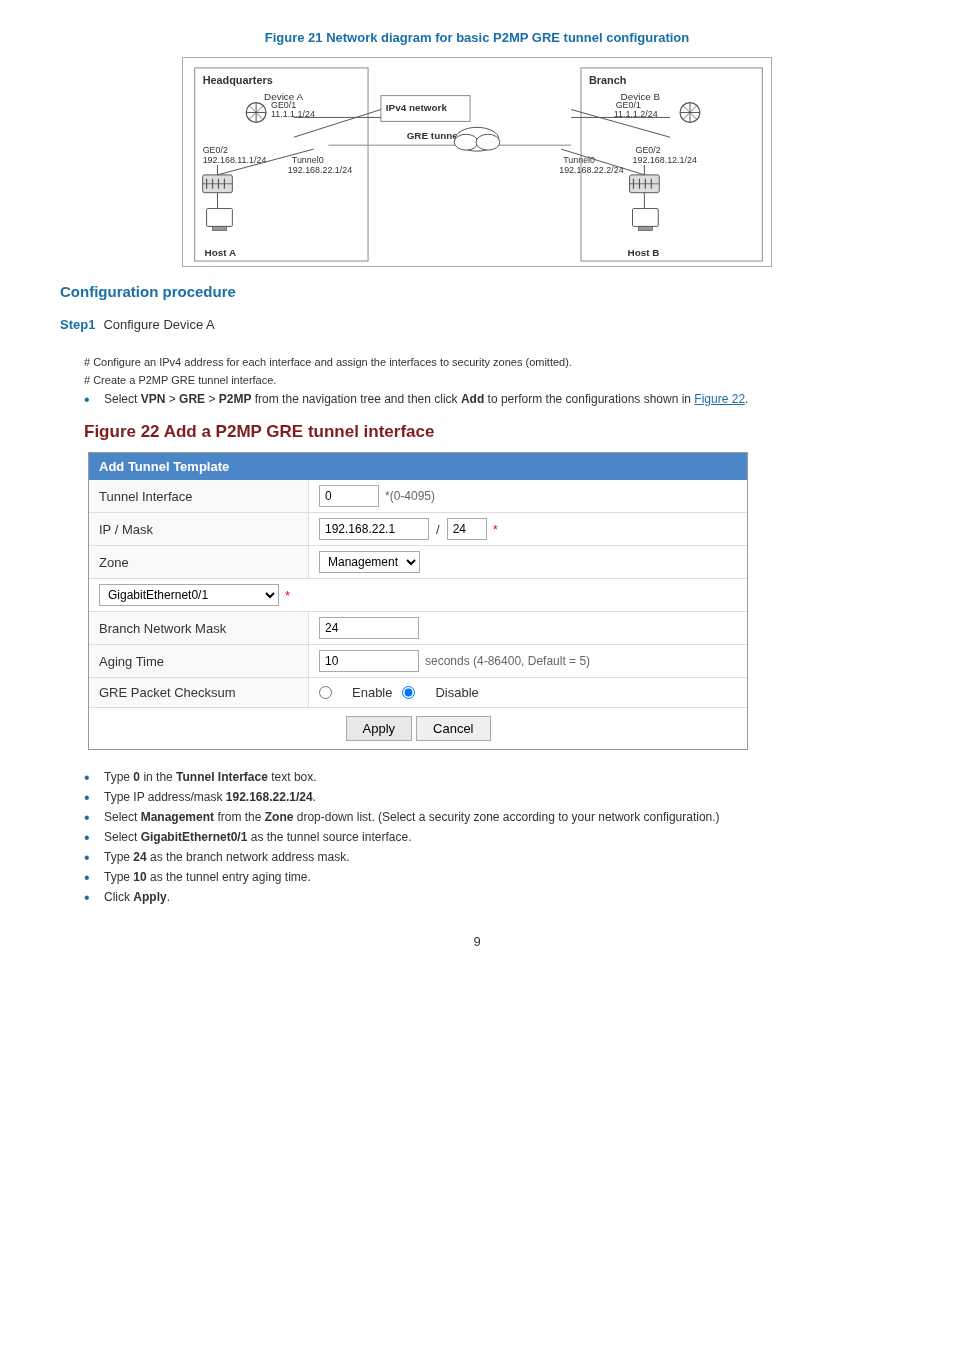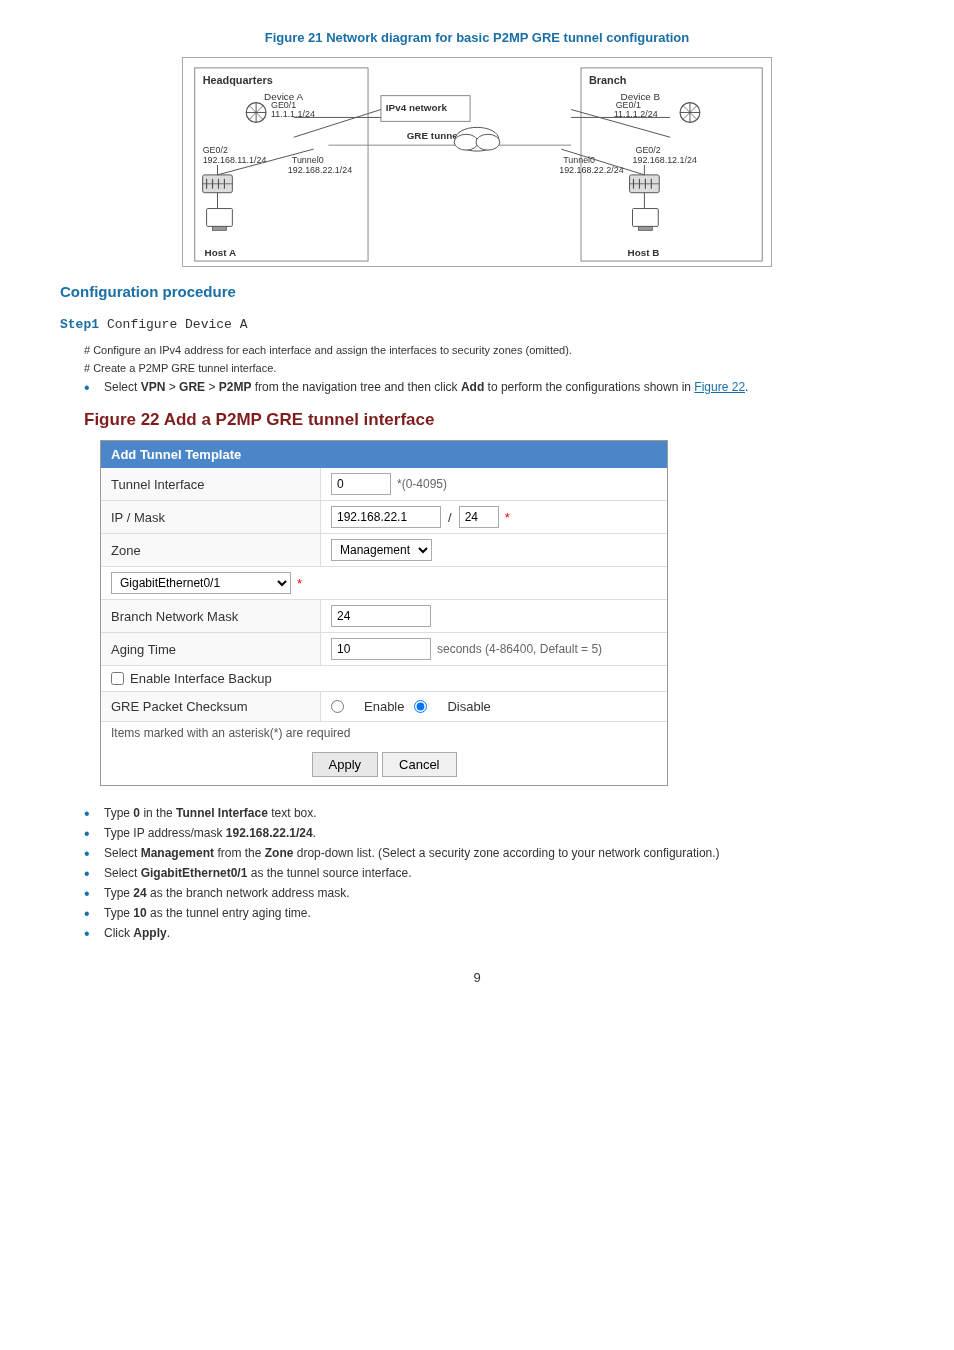--- a/index.html
+++ b/index.html
@@ -31,22 +31,21 @@
 
     .step-label {
       color: #1a6fa6;
       font-weight: bold;
       font-size: 13px;
       display: inline;
       margin-right: 8px;
     }
 
     .step-content {
-      margin-bottom: 12px;
-      font-family: Liberation Mono, monospace;
+      margin-bottom: 24px;
     }
 
     .step-text {
       display: inline;
       font-size: 13px;
     }
 
     .hash-line {
       font-size: 11px;
       margin-bottom: 6px;
@@ -88,22 +87,22 @@
       font-weight: bold;
       font-size: 17px;
       margin-top: 16px;
       margin-bottom: 10px;
       margin-left: 24px;
     }
 
     
     .form-container {
       border: 1px solid #999;
-      width: 568px;
-      margin-left: 40px;
+      width: 660px;
+      margin-left: 28px;
       margin-bottom: 20px;
     }
 
     .form-header {
       background-color: #4a86c8;
       color: #fff;
       font-weight: bold;
       font-size: 13px;
       padding: 6px 10px;
     }
@@ -404,42 +403,37 @@
   </div>
 
   <div class="form-row">
     <div class="form-label">Aging Time</div>
     <div class="form-value">
       <input type="text" class="form-input" style="width: 100px;" value="10">
       <span class="form-hint">seconds (4-86400, Default = 5)</span>
     </div>
   </div>
 
-  <div class="checkbox-row">
-    <input type="checkbox" style="">
-    <span>Enable Interface Backup</span>
-  </div>
 
   <div class="form-row">
     <div class="form-label">GRE Packet Checksum</div>
     <div class="form-value">
       <div class="radio-group">
         <label>
           <input type="radio" name="gre_checksum" value="enable" style="">
           <span>Enable</span>
         </label>
         <label>
           <input type="radio" name="gre_checksum" value="disable" checked="" style="">
           <span>Disable</span>
         </label>
       </div>
     </div>
   </div>
 
-  <div class="required-note">Items marked with an asterisk(*) are required</div>
 
   <div class="button-row">
     <button class="btn btn-apply">Apply</button>
     <button class="btn">Cancel</button>
   </div>
 </div>
 
 
 <ul class="bullet-list">
   <li>

